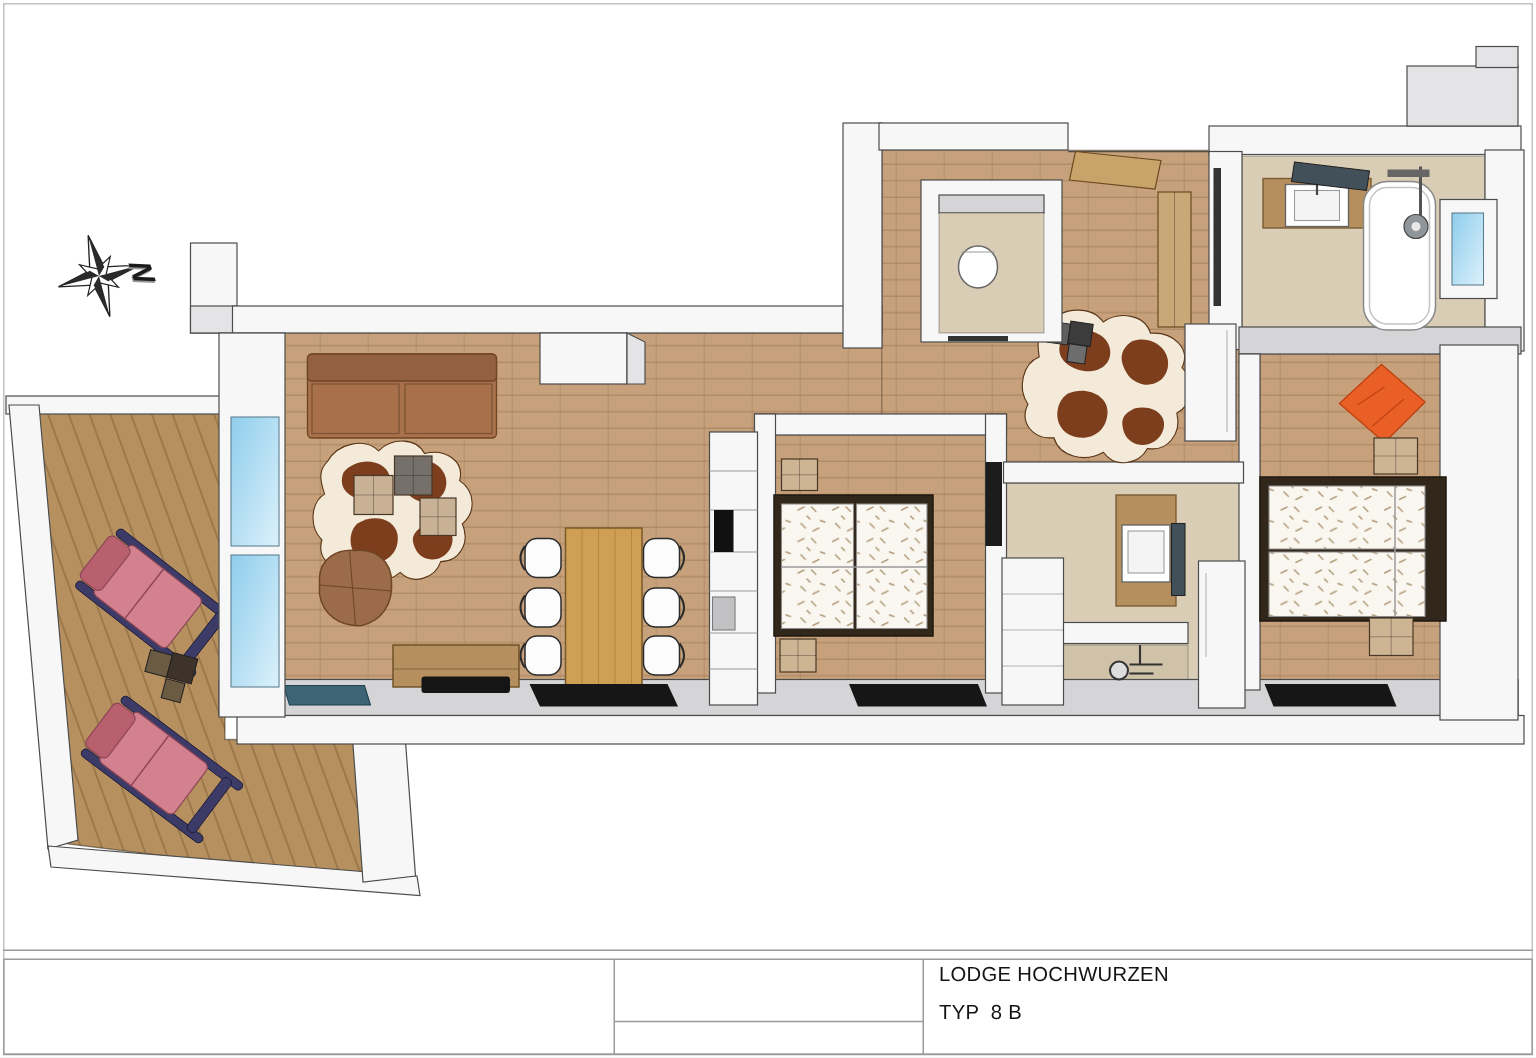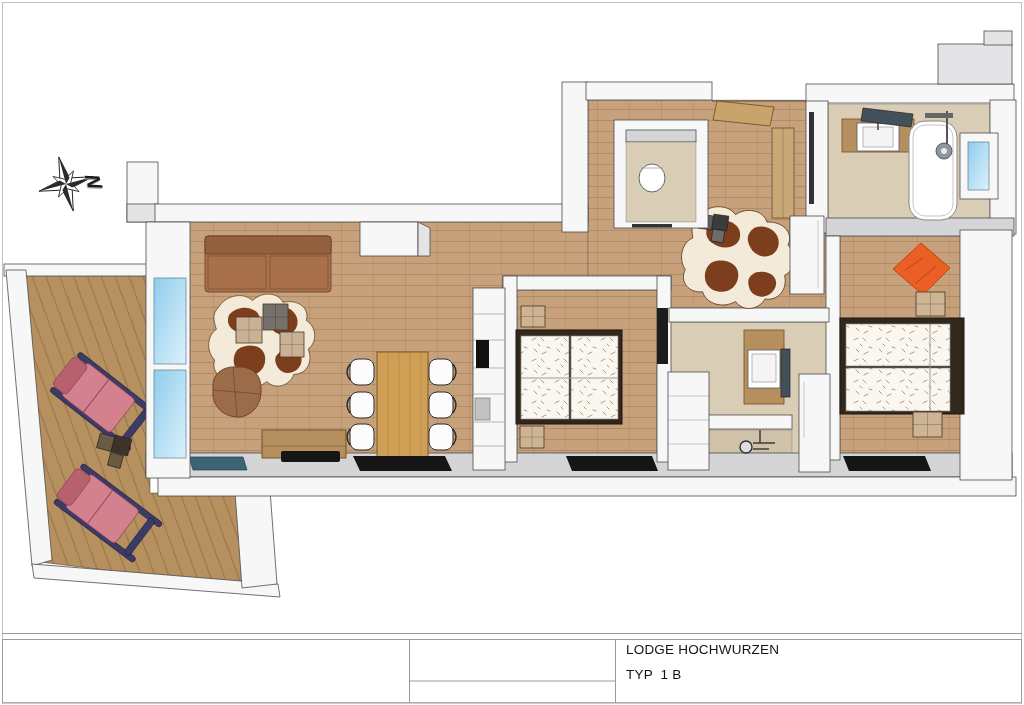--- a/index.html
+++ b/index.html
@@ -316,14 +316,14 @@
 
   <g transform="translate(66,184) rotate(-15)">
     <path d="M0,-28 L5,-5 L28,0 L5,5 L0,28 L-5,5 L-28,0 L-5,-5 Z" fill="#ffffff" stroke="#222" stroke-width=".9"></path>
     <path d="M0,-15 L3.5,-3.5 L15,0 L3.5,3.5 L0,15 L-3.5,3.5 L-15,0 L-3.5,-3.5 Z" transform="rotate(45)" fill="#ffffff" stroke="#222" stroke-width=".8"></path>
     <path d="M0,0 L0,-28 L5,-5 Z M0,0 L28,0 L5,5 Z M0,0 L0,28 L-5,5 Z M0,0 L-28,0 L-5,-5 Z" fill="#2a2a2a"></path>
   </g>
 </svg>
 
 <div id="compass-n">N</div>
 <div id="title1" class="title-line">LODGE HOCHWURZEN</div>
-<div id="title2" class="title-line">TYP  1 B</div>
+<div id="title2" class="title-line">TYP  8 B</div>
 </div>
 
 </body></html>

